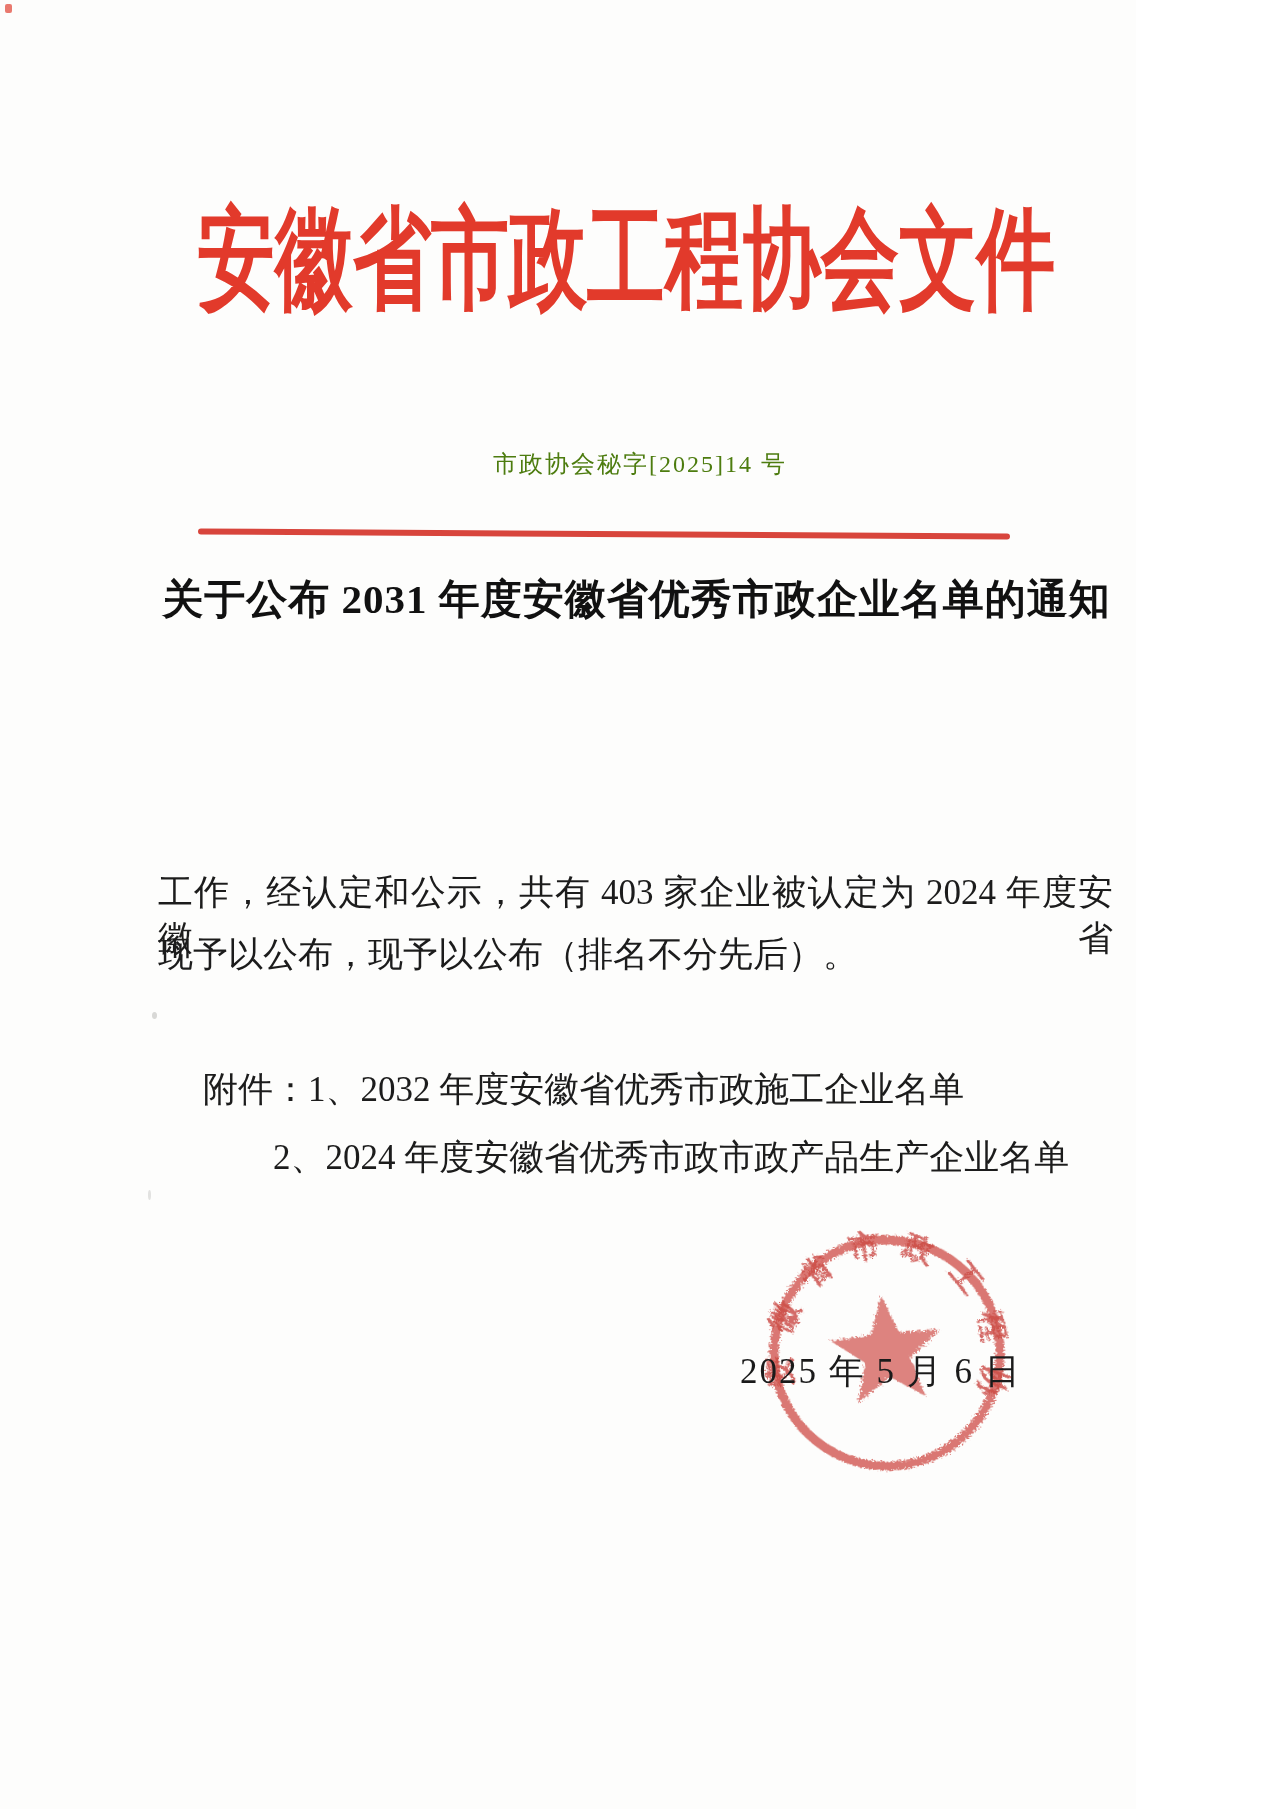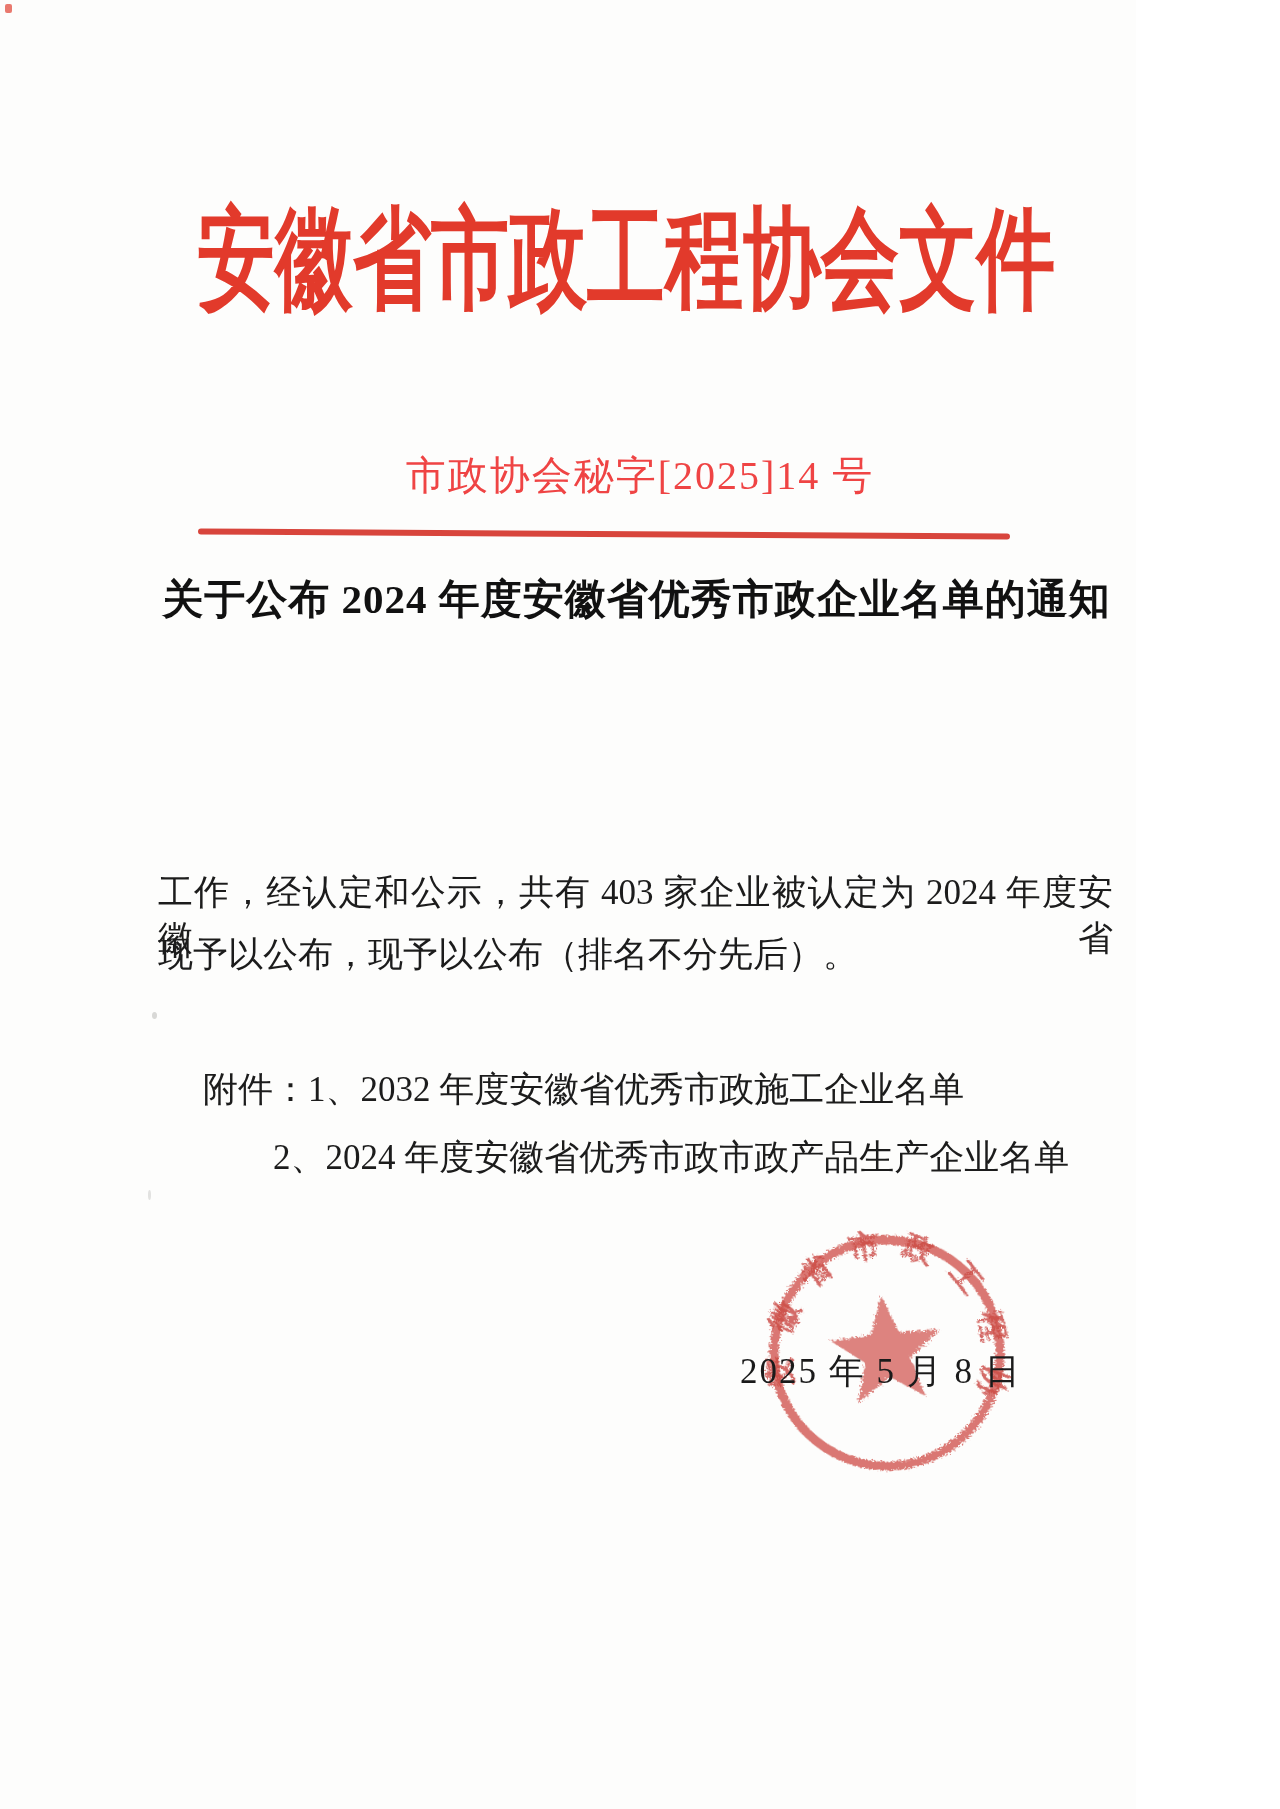--- a/index.html
+++ b/index.html
@@ -24,23 +24,23 @@
     font-weight: bold;
     color: #e23a2b;
     letter-spacing: 0px;
   }
   .doc-number {
     position: absolute;
     top: 448px;
     left: 0;
     width: 1280px;
     text-align: center;
-    font-size: 40px;
+    font-size: 24px;
     letter-spacing: 2px;
-    color: #ef4444;
+    color: #4d7c0f;
   }
   .red-line {
     position: absolute;
     top: 531px;
     left: 198px;
     width: 812px;
     height: 6px;
     background: #d8453c;
     border-radius: 3px;
     transform: rotate(0.35deg);
@@ -128,30 +128,30 @@
 
   <div class="corner-speck speck-left"></div>
   <div class="corner-speck speck-right"></div>
 
   <div class="org-header">安徽省市政工程协会文件</div>
 
   <div class="doc-number">市政协会秘字[2025]14 号</div>
 
   <div class="red-line"></div>
 
-  <div class="notice-title">关于公布 2024 年度安徽省优秀市政企业名单的通知</div>
+  <div class="notice-title">关于公布 2031 年度安徽省优秀市政企业名单的通知</div>
 
 
   <div class="body-line justify line-3">工作，经认定和公示，共有 403 家企业被认定为 2024 年度安徽省</div>
   <div class="body-line line-4">现予以公布，现予以公布（排名不分先后）。</div>
 
   <div class="attachment-1">附件：1、2032 年度安徽省优秀市政施工企业名单</div>
   <div class="attachment-2">2、2024 年度安徽省优秀市政市政产品生产企业名单</div>
 
-  <div class="issue-date">2025 年 5 月 8 日</div>
+  <div class="issue-date">2025 年 5 月 6 日</div>
 
   <svg class="seal" viewBox="0 0 248 250" xmlns="http://www.w3.org/2000/svg">
     <defs>
       <filter id="inkRough" x="-10%" y="-10%" width="120%" height="120%">
         <feTurbulence type="fractalNoise" baseFrequency="0.55" numOctaves="2" seed="7" result="noise"></feTurbulence>
         <feDisplacementMap in="SourceGraphic" in2="noise" scale="7"></feDisplacementMap>
       </filter>
       <path id="sealArc" d="M 38 172 A 98 98 0 1 1 210 172" fill="none"></path>
     </defs>
     <g filter="url(#inkRough)">

